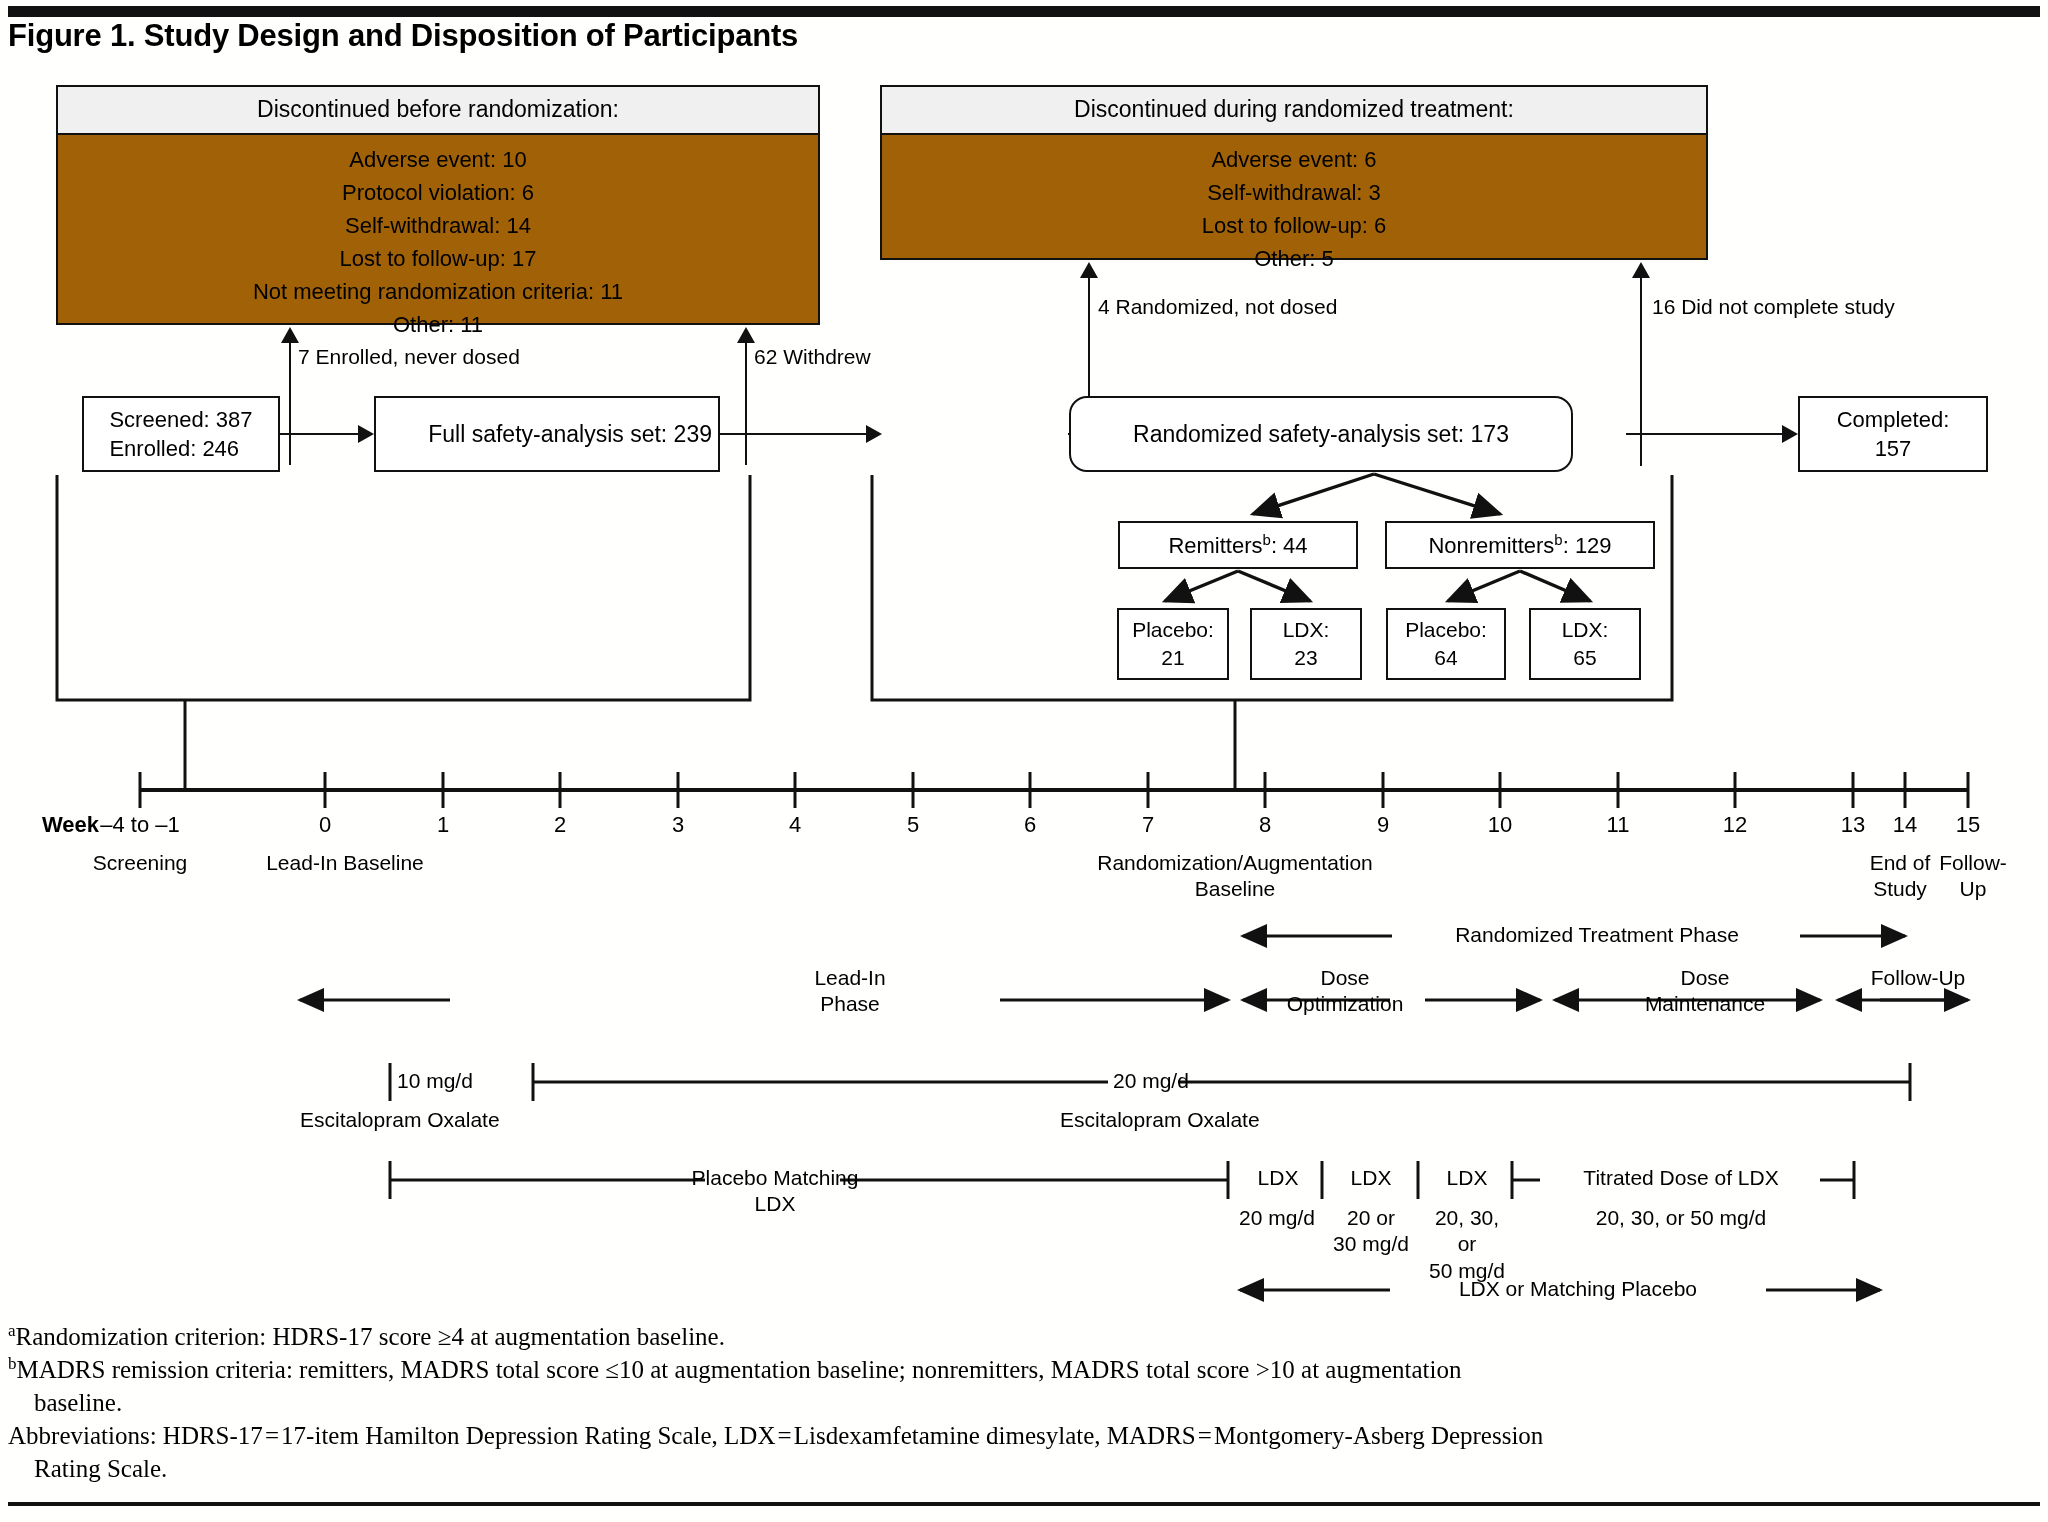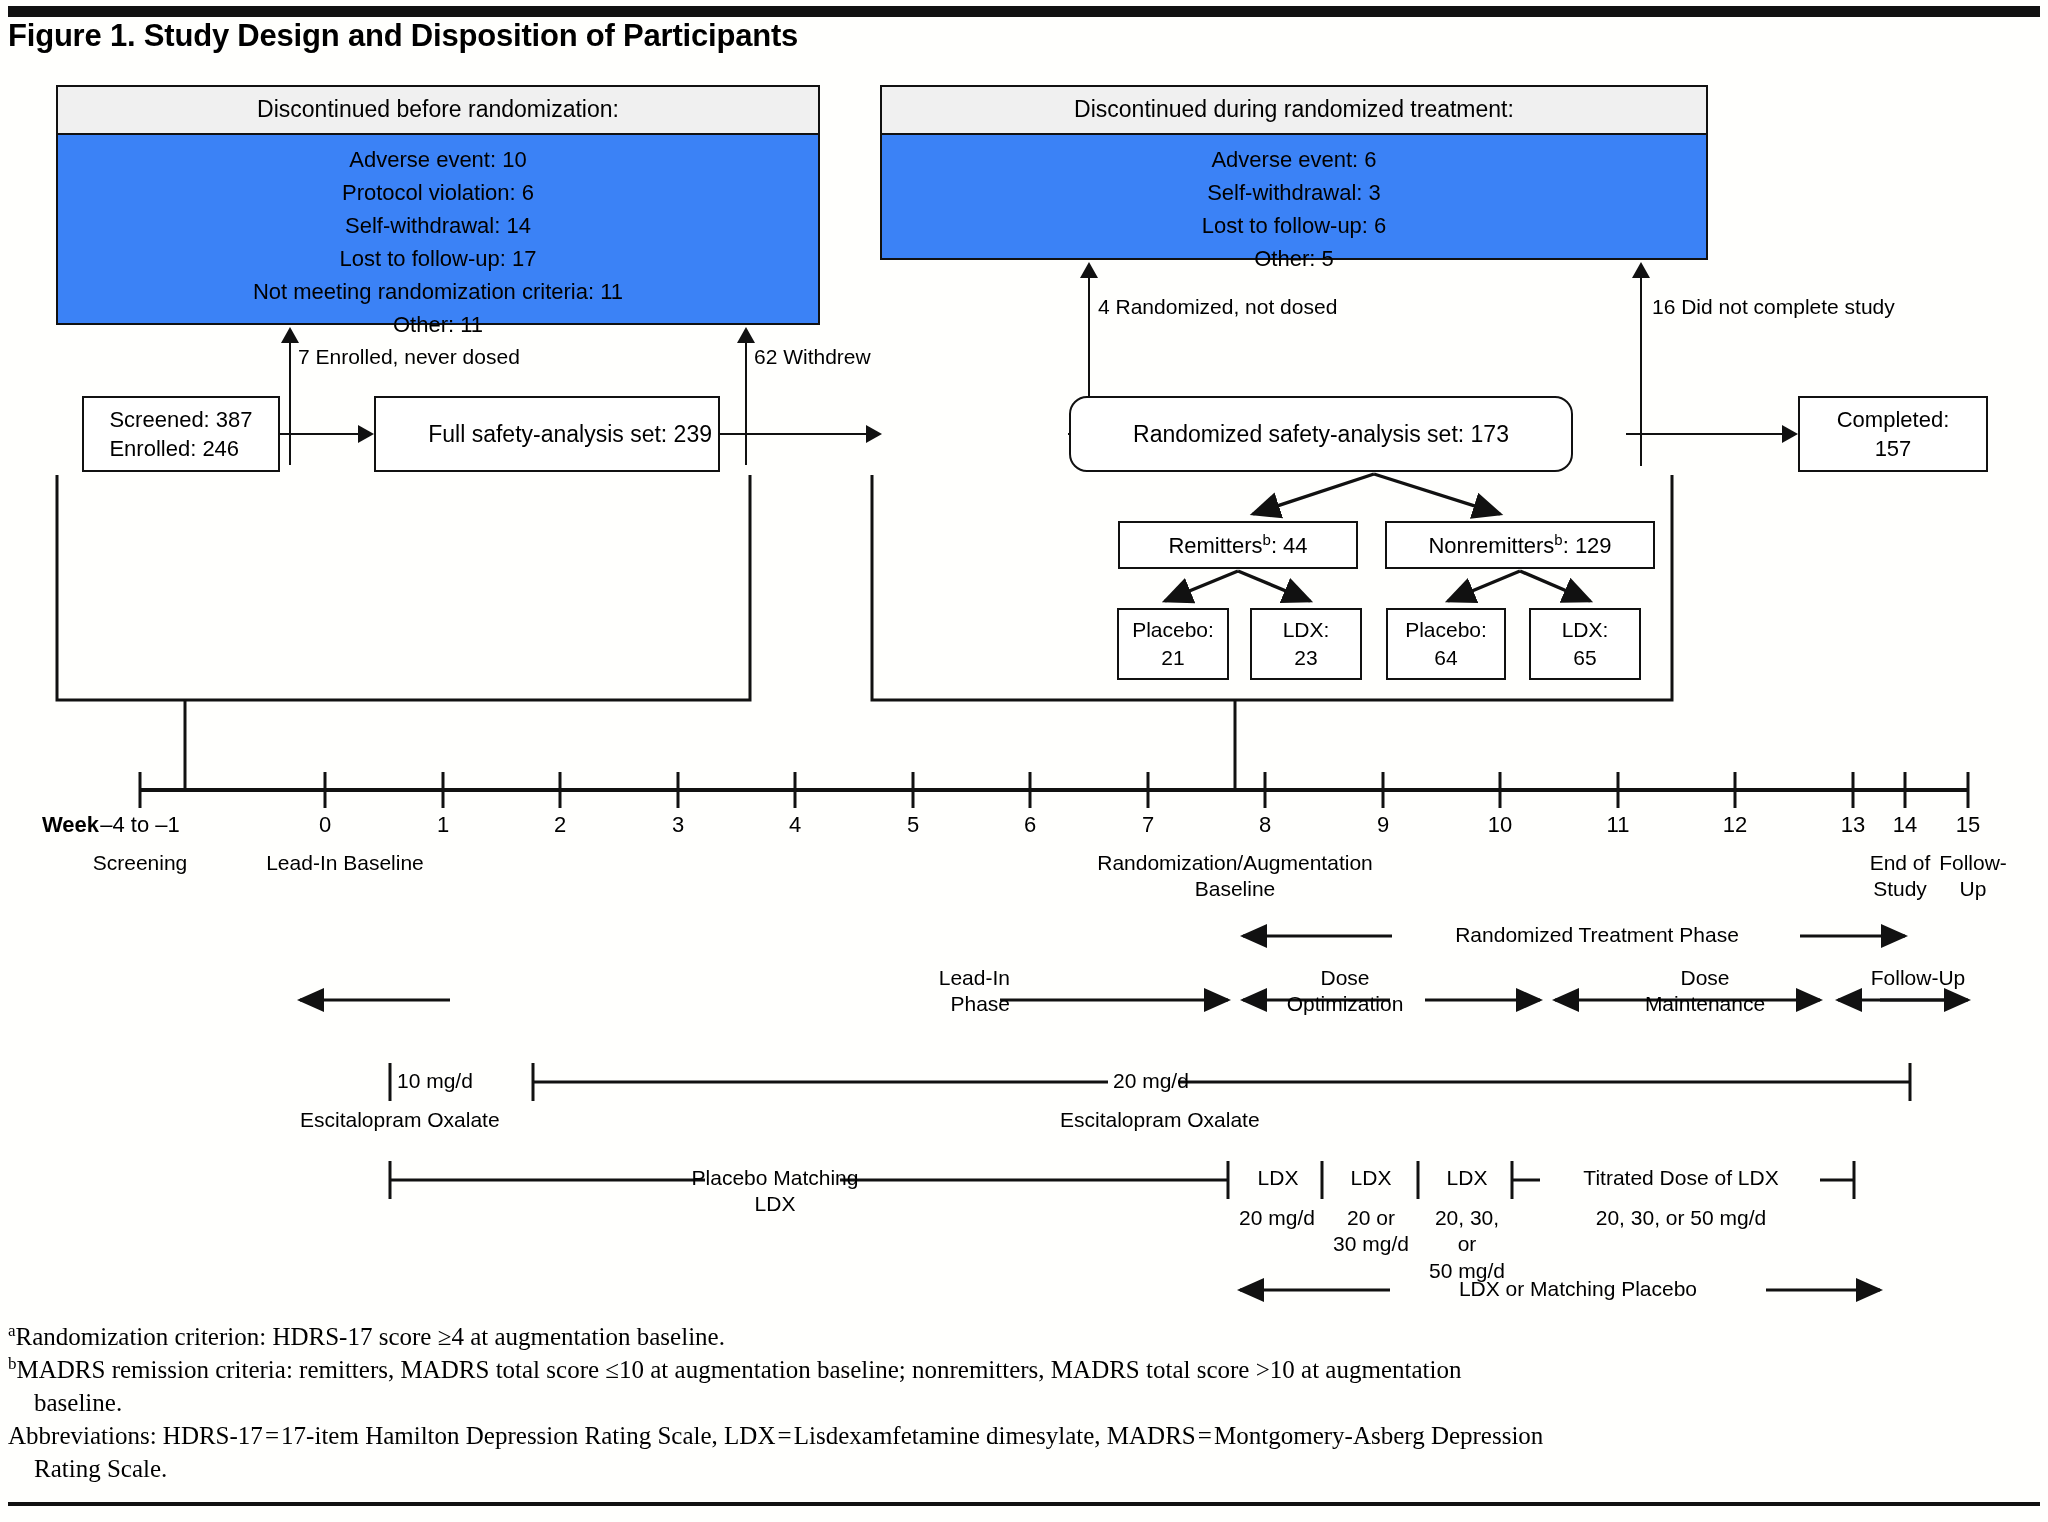--- a/index.html
+++ b/index.html
@@ -8,21 +8,21 @@
   .rule{position:absolute;background:#111;}
   .vline{position:absolute;background:#111;width:2px;}
   .hline{position:absolute;background:#111;height:2px;}
 
   .title{position:absolute;left:8px;top:18px;font-size:31px;font-weight:bold;letter-spacing:-0.2px;
          font-family:"Liberation Sans",sans-serif;}
 
   .box{position:absolute;border:2px solid #111;background:#fff;box-sizing:border-box;
        display:flex;align-items:center;justify-content:center;text-align:center;line-height:1.34;}
   .box .pad{padding:2px 6px;}
-  .disc{position:absolute;border:2px solid #111;box-sizing:border-box;background:#3b82f6;}
+  .disc{position:absolute;border:2px solid #111;box-sizing:border-box;background:#a16207;}
   .disc-head{border-bottom:2px solid #111;background:#f0f0f0;text-align:center;
              font-size:23px;padding:9px 0 10px 0;}
   .disc-body{text-align:center;font-size:22px;line-height:1.5;padding:8px 0 10px 0;}
 
   .lbl{position:absolute;font-size:21px;white-space:nowrap;}
   .lbl-c{position:absolute;font-size:21px;text-align:center;line-height:1.25;}
 
   .tickLbl{position:absolute;font-size:22px;text-align:center;width:60px;}
   .weekWord{position:absolute;font-size:22px;font-weight:bold;}
   .underLbl{position:absolute;font-size:21px;text-align:center;line-height:1.25;}
@@ -260,21 +260,21 @@
   <div class="underLbl" style="left:230px;top:850px;width:230px;">Lead-In Baseline</div>
   <div class="underLbl" style="left:1075px;top:850px;width:320px;white-space:pre-line;">Randomization/Augmentation
 Baseline</div>
   <div class="underLbl" style="left:1845px;top:850px;width:110px;white-space:pre-line;">End of
 Study</div>
   <div class="underLbl" style="left:1918px;top:850px;width:110px;white-space:pre-line;">Follow-
 Up</div>
 
   <div class="lbl-c" style="left:1390px;top:922px;width:414px;">Randomized Treatment Phase</div>
 
-  <div class="lbl-c" style="left:690px;top:965px;width:320px;white-space:pre-line;text-align:right;">Lead-In
+  <div class="lbl-c" style="left:690px;top:965px;width:320px;white-space:pre-line;">Lead-In
 Phase</div>
 
   <div class="lbl-c" style="left:1265px;top:965px;width:160px;white-space:pre-line;">Dose
 Optimization</div>
 
   <div class="lbl-c" style="left:1625px;top:965px;width:160px;white-space:pre-line;">Dose
 Maintenance</div>
 
   <div class="lbl-c" style="left:1838px;top:965px;width:160px;">Follow-Up</div>
 

